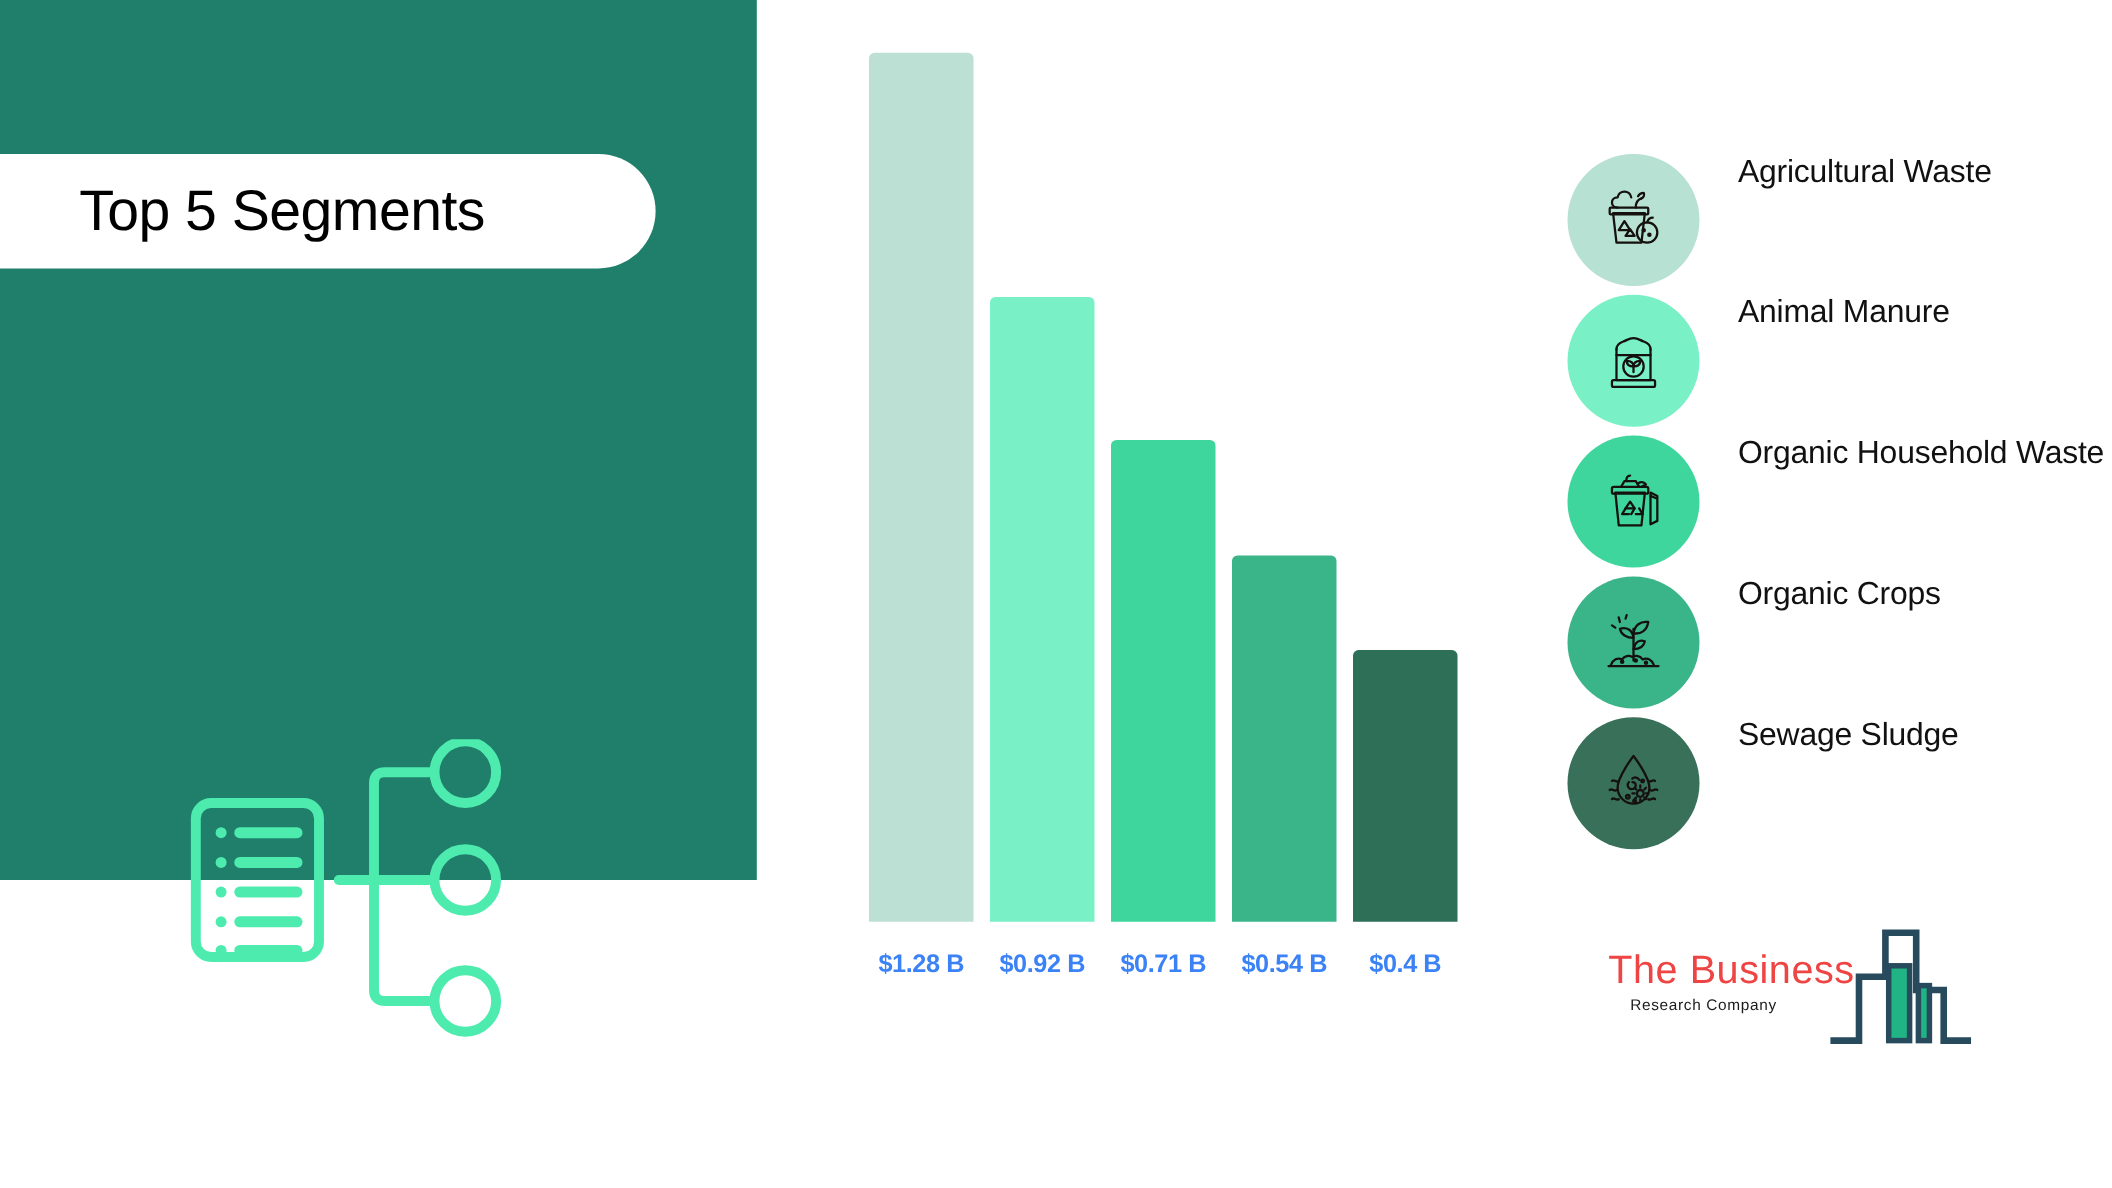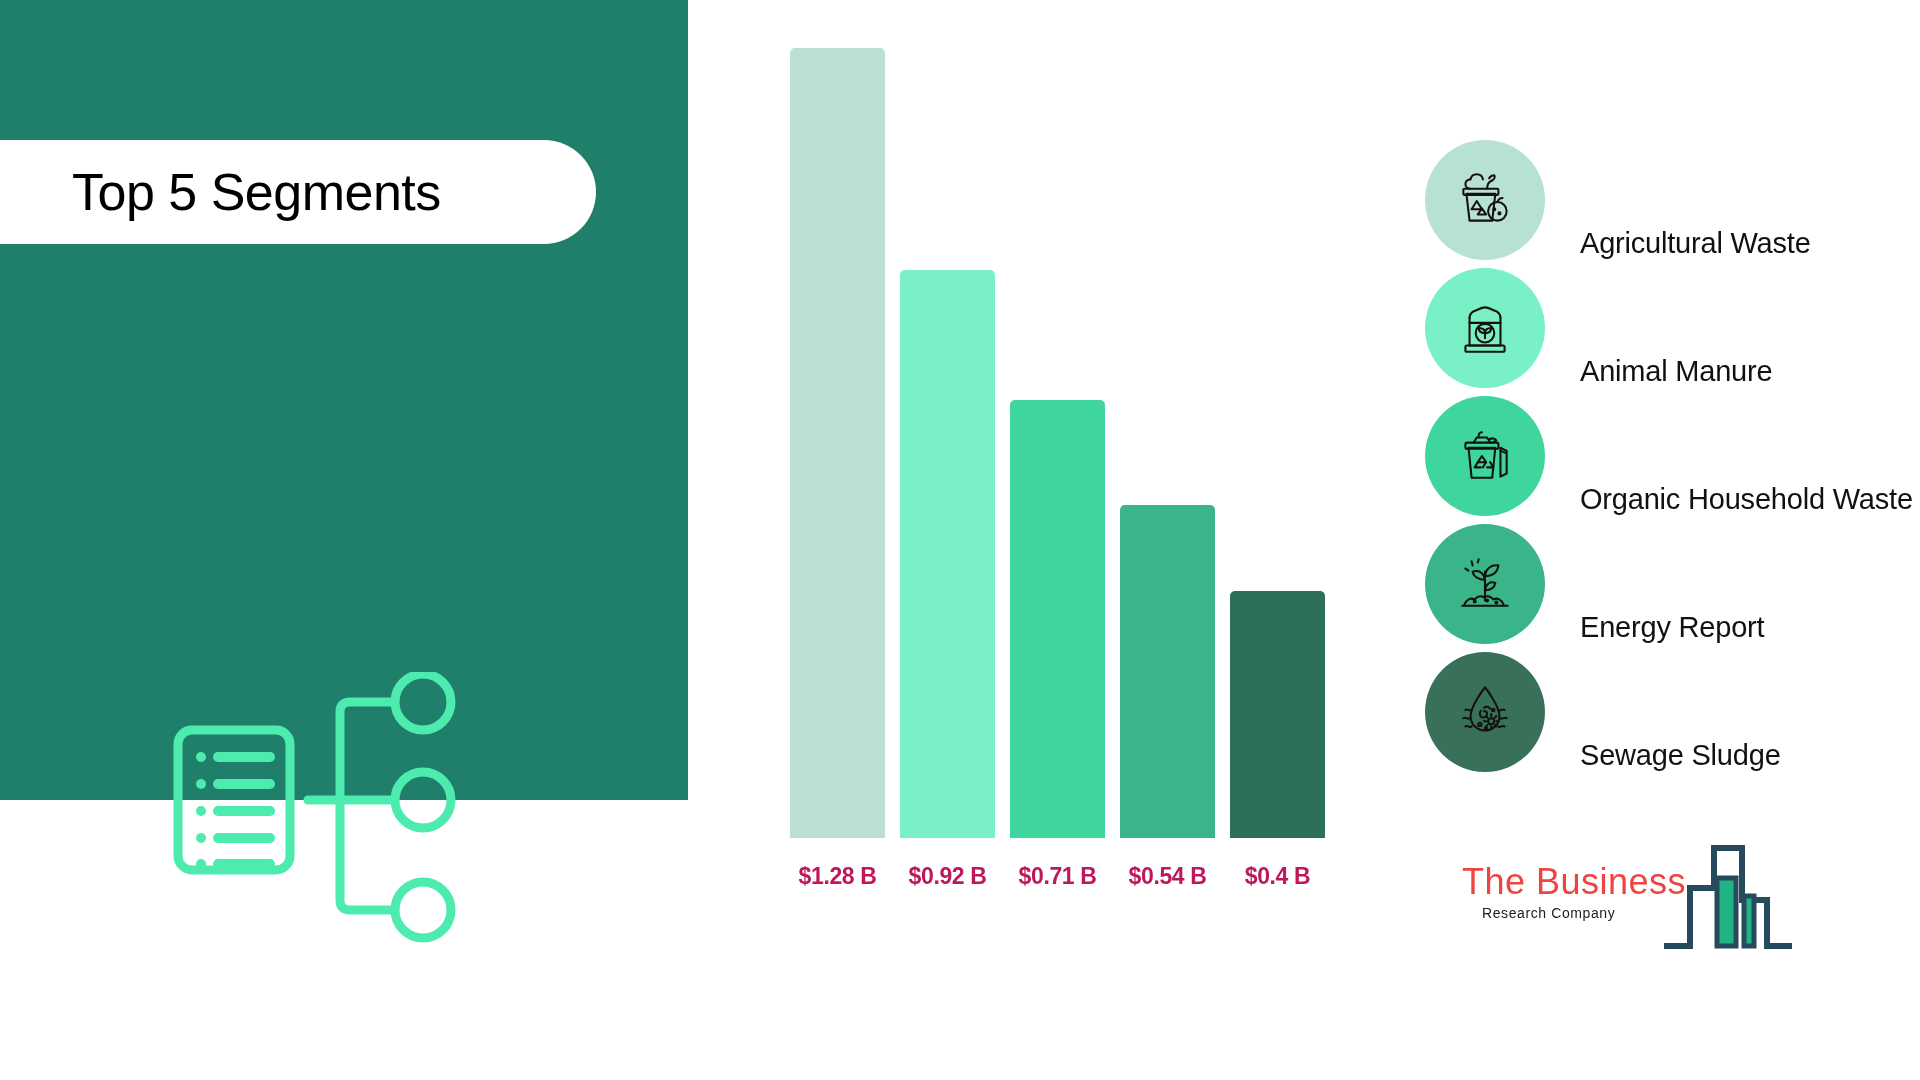--- a/index.html
+++ b/index.html
@@ -80,32 +80,32 @@
   .bar-labels {
     position:absolute; left:30px; bottom:30px;
     width:600px;
     display:flex; gap:15px;
   }
   .bar-label {
     width:95px;
     text-align:center;
     font-size:23px;
     font-weight:700;
-    color:#be185d;
+    color:#3b82f6;
     letter-spacing:-0.4px;
     white-space:nowrap;
   }
 
   
   .legend {
     position:absolute; left:1425px; top:140px;
     width:470px;
   }
   .legend-item {
-    display:flex; align-items:flex-end;
+    display:flex; align-items:flex-start;
     height:120px;
     margin-bottom:8px;
   }
   .legend-icon {
     width:120px; height:120px;
     min-width:120px;
     border-radius:50%;
     display:flex; align-items:center; justify-content:center;
   }
   .legend-label {
@@ -267,21 +267,21 @@
             <path d="M32 24c1-7 6-11 13-10-1 7-6 11-13 10z"></path>
             <path d="M32 38c5 0 9-2 10-7-5-2-9 1-10 7z"></path>
             <path d="M20 14l-1-4M25 11l1-3M16 19l-3-2"></path>
             <path d="M12 52c2-5 6-7 10-5 2-3 6-4 9-2 3-2 7-1 9 2 4-2 8 0 10 5"></path>
             <path d="M10 53h44"></path>
             <circle cx="22" cy="49" r="1" fill="#14110F"></circle>
             <circle cx="34" cy="48" r="1" fill="#14110F"></circle>
             <circle cx="43" cy="50" r="1" fill="#14110F"></circle>
           </svg>
         </div>
-        <span class="legend-label">Energy Report</span>
+        <span class="legend-label">Organic Crops</span>
       </div>
       <div class="legend-item">
         <div class="legend-icon" style="background: rgb(56, 112, 90);">
           <svg viewBox="0 0 64 64" width="66" height="66" fill="none" stroke="#14110F" stroke-width="2" stroke-linecap="round" stroke-linejoin="round">
             <path d="M32 8c0 0 14 18 14 28a14 14 0 1 1-28 0C18 26 32 8 32 8z"></path>
             <path d="M28 31c-2 2-1 5 1 6 3 1 5-1 5-3 0-2-1-3-3-3"></path>
             <path d="M31 28c2-2 5-1 6 1"></path>
             <circle cx="38" cy="41" r="3"></circle>
             <path d="M38 36v-2M38 48v-2M43 41h2M31 41h2M41.5 37.5l1.5-1.5M41.5 44.5l1.5 1.5M34.5 44.5L33 46M34.5 37.5L33 36"></path>
             <circle cx="27" cy="44" r="1.6"></circle>

